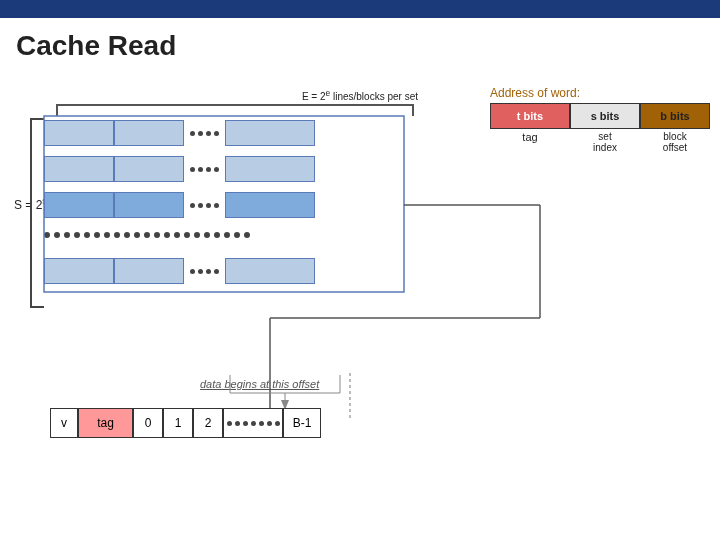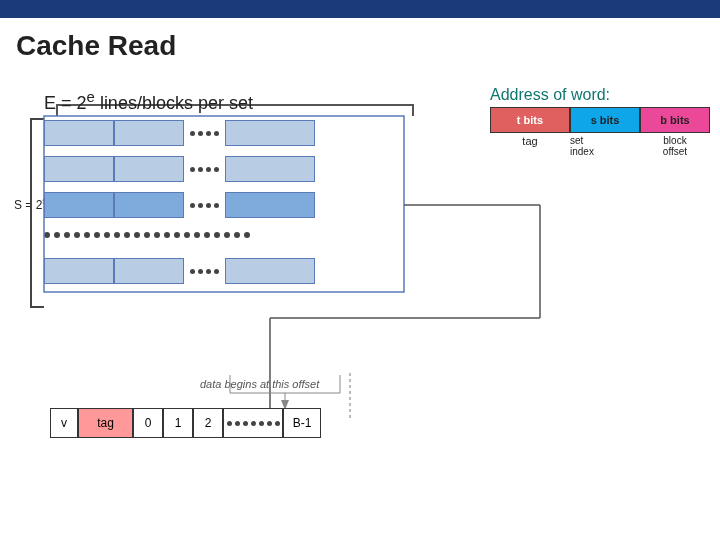--- a/index.html
+++ b/index.html
@@ -103,50 +103,50 @@
     }
 
     
     .addr-box {
       position: absolute;
       top: 68px;
       right: 10px;
       width: 220px;
     }
     .addr-label {
-      font-size: 16px;
-      color: #0f766e;
+      font-size: 12px;
+      color: #a16207;
       margin-bottom: 3px;
     }
     .addr-bits {
       display: flex;
       width: 228px;
       height: 26px;
     }
     .bit-cell {
       display: flex;
       align-items: center;
       justify-content: center;
       border: 1.5px solid #333;
       font-size: 11px;
       font-weight: bold;
     }
     .bit-t { width: 80px; background: #e06060; color: #fff; }
-    .bit-s { width: 70px; background: #0ea5e9; color: #222; }
-    .bit-b { width: 70px; background: #ec4899; color: #222; }
+    .bit-s { width: 70px; background: #e5e5e5; color: #222; }
+    .bit-b { width: 70px; background: #a16207; color: #222; }
 
     .addr-labels-row {
       display: flex;
       width: 220px;
       font-size: 11px;
       color: #222;
       margin-top: 2px;
     }
     .addr-lbl-t { width: 80px; text-align: center; }
-    .addr-lbl-s { width: 70px; text-align: left; }
+    .addr-lbl-s { width: 70px; text-align: center; }
     .addr-lbl-b { width: 70px; text-align: center; }
 
     
     .connector-svg {
       position: absolute;
       top: 0;
       left: 0;
       width: 720px;
       height: 540px;
       pointer-events: none;
@@ -211,21 +211,21 @@
 
 <div class="top-banner"></div>
 
 <div class="main-content">
 
   <div class="title">Cache Read</div>
 
 
   <div class="e-bracket"></div>
 
-  <div style="position:absolute; top:70px; left:44px; width:358px; text-align:left; font-size:18px; color:#222;">
+  <div style="position:absolute; top:70px; left:60px; width:358px; text-align:right; font-size:10px; color:#222;">
     E = 2<sup>e</sup> lines/blocks per set
   </div>
 
   <div class="s-label" style="position:absolute; left:14px; top:178px;">
     S = 2<sup>s</sup> sets
   </div>
 
   <div style="position:absolute; left:30px; top:100px; width:14px; height:190px;
               border-left:2px solid #444; border-top:2px solid #444; border-bottom:2px solid #444;">
   </div>
@@ -313,21 +313,21 @@
     <div class="cache-cell"></div>
     <div class="dots-row">
       <span class="dot"></span>
         <span class="dot"></span>
         <span class="dot"></span>
         <span class="dot"></span>
     </div>
     <div class="cell-right"></div>
   </div>
 
-  <div style="position:absolute; left:200px; top:360px; font-size:11px; color:#555; font-style:italic;">data begins at this offset</div>
+  <div style="position:absolute; left:200px; top:360px; font-size:11px; color:#555; font-style:italic;text-decoration:underline;">data begins at this offset</div>
 
   <svg class="connector-svg" xmlns="http://www.w3.org/2000/svg">
 
     <rect x="44" y="98" width="360" height="176" rx="0" ry="0" fill="none" stroke="#5a7ab8" stroke-width="1.5" stroke-dasharray="none"></rect>
 
     <line x1="404" y1="187" x2="540" y2="187" stroke="#555" stroke-width="1.5"></line>
     <line x1="540" y1="187" x2="540" y2="300" stroke="#555" stroke-width="1.5"></line>
     <line x1="270" y1="300" x2="540" y2="300" stroke="#555" stroke-width="1.5"></line>
     <line x1="270" y1="300" x2="270" y2="410" stroke="#555" stroke-width="1.5"></line>
 

